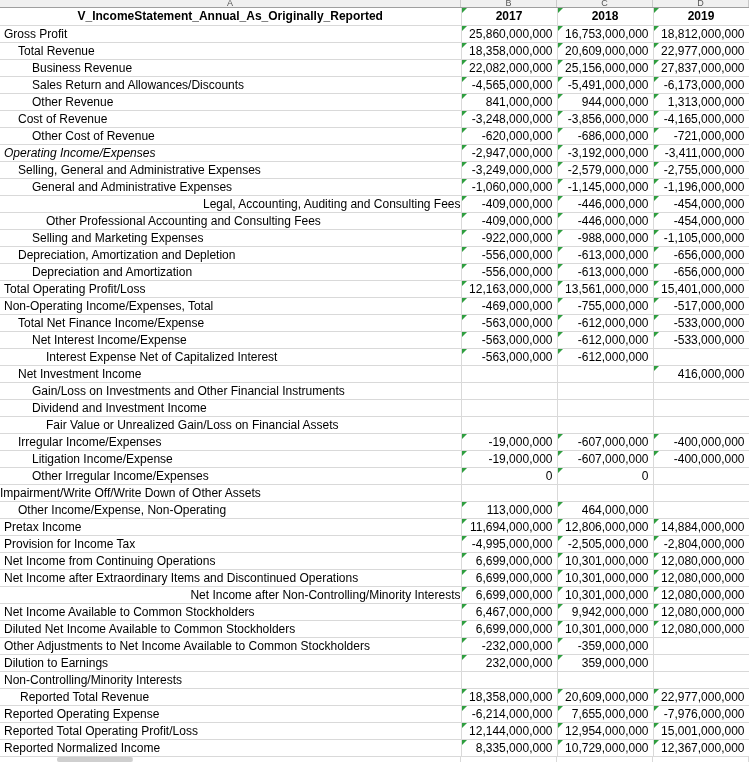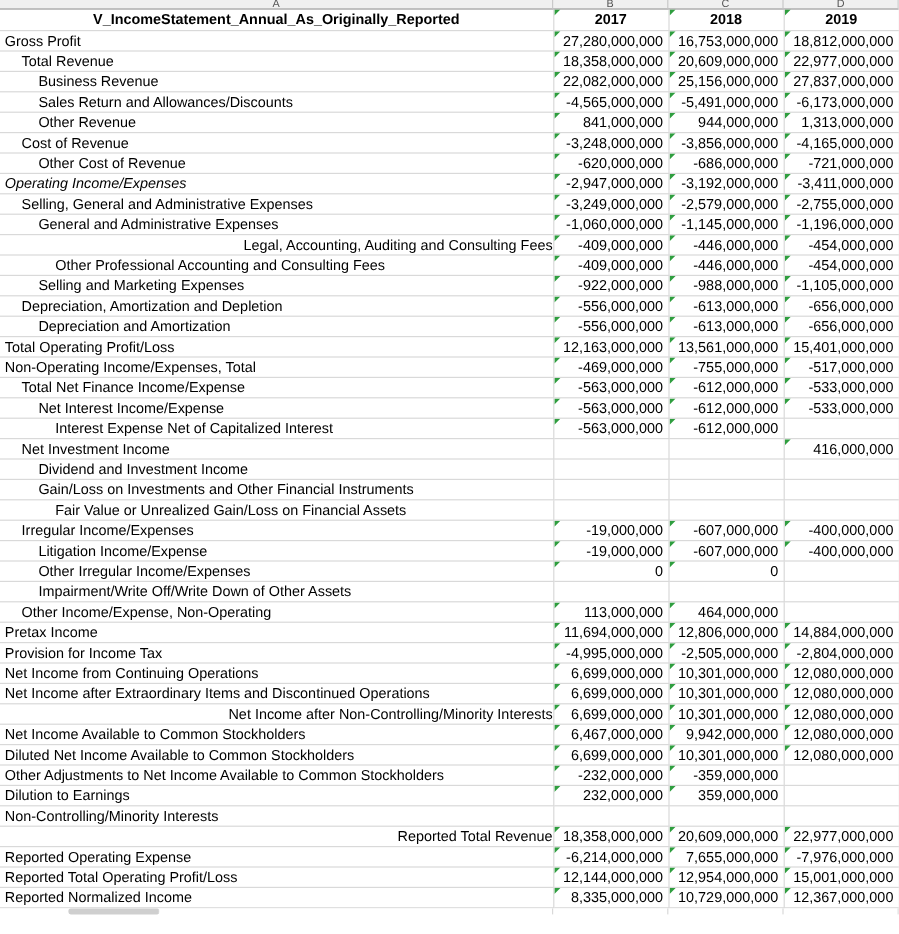--- a/index.html
+++ b/index.html
@@ -84,21 +84,21 @@
     <tr class="head-row">
       <th><span>V_IncomeStatement_Annual_As_Originally_Reported</span></th>
       <th><span class="tri"></span><span>2017</span></th>
       <th><span class="tri"></span><span>2018</span></th>
       <th><span class="tri"></span><span>2019</span></th>
     </tr>
   </thead>
   <tbody id="rows">
       <tr>
         <td class="label" style="padding-left: 4px;">Gross Profit</td>
-        <td class="num"><span class="tri"></span><span>27,280,000,000</span></td>
+        <td class="num"><span class="tri"></span><span>25,860,000,000</span></td>
         <td class="num"><span class="tri"></span><span>16,753,000,000</span></td>
         <td class="num"><span class="tri"></span><span>18,812,000,000</span></td>
       </tr>
       <tr>
         <td class="label" style="padding-left: 18px;">Total Revenue</td>
         <td class="num"><span class="tri"></span><span>18,358,000,000</span></td>
         <td class="num"><span class="tri"></span><span>20,609,000,000</span></td>
         <td class="num"><span class="tri"></span><span>22,977,000,000</span></td>
       </tr>
       <tr>
@@ -209,27 +209,27 @@
         <td class="num"><span class="tri"></span><span>-612,000,000</span></td>
         <td class="num"></td>
       </tr>
       <tr>
         <td class="label" style="padding-left: 18px;">Net Investment Income</td>
         <td class="num"></td>
         <td class="num"></td>
         <td class="num"><span class="tri"></span><span>416,000,000</span></td>
       </tr>
       <tr>
+        <td class="label" style="padding-left: 32px;">Gain/Loss on Investments and Other Financial Instruments</td>
+        <td class="num"></td>
+        <td class="num"></td>
+        <td class="num"></td>
+      </tr>
+      <tr>
         <td class="label" style="padding-left: 32px;">Dividend and Investment Income</td>
-        <td class="num"></td>
-        <td class="num"></td>
-        <td class="num"></td>
-      </tr>
-      <tr>
-        <td class="label" style="padding-left: 32px;">Gain/Loss on Investments and Other Financial Instruments</td>
         <td class="num"></td>
         <td class="num"></td>
         <td class="num"></td>
       </tr>
       <tr>
         <td class="label" style="padding-left: 46px;">Fair Value or Unrealized Gain/Loss on Financial Assets</td>
         <td class="num"></td>
         <td class="num"></td>
         <td class="num"></td>
       </tr>
@@ -245,21 +245,21 @@
         <td class="num"><span class="tri"></span><span>-607,000,000</span></td>
         <td class="num"><span class="tri"></span><span>-400,000,000</span></td>
       </tr>
       <tr>
         <td class="label" style="padding-left: 32px;">Other Irregular Income/Expenses</td>
         <td class="num"><span class="tri"></span><span>0</span></td>
         <td class="num"><span class="tri"></span><span>0</span></td>
         <td class="num"></td>
       </tr>
       <tr>
-        <td class="label" style="padding-left: 32px; margin-left: 20px;">Impairment/Write Off/Write Down of Other Assets</td>
+        <td class="label" style=" margin-left: 20px;">Impairment/Write Off/Write Down of Other Assets</td>
         <td class="num"></td>
         <td class="num"></td>
         <td class="num"></td>
       </tr>
       <tr>
         <td class="label" style="padding-left: 18px;">Other Income/Expense, Non-Operating</td>
         <td class="num"><span class="tri"></span><span>113,000,000</span></td>
         <td class="num"><span class="tri"></span><span>464,000,000</span></td>
         <td class="num"></td>
       </tr>
@@ -317,21 +317,21 @@
         <td class="num"><span class="tri"></span><span>359,000,000</span></td>
         <td class="num"></td>
       </tr>
       <tr>
         <td class="label" style="padding-left: 4px;">Non-Controlling/Minority Interests</td>
         <td class="num"></td>
         <td class="num"></td>
         <td class="num"></td>
       </tr>
       <tr>
-        <td class="label" style="padding-left: 20px; text-align: right;">Reported Total Revenue</td>
+        <td class="label" style="padding-left: 20px;">Reported Total Revenue</td>
         <td class="num"><span class="tri"></span><span>18,358,000,000</span></td>
         <td class="num"><span class="tri"></span><span>20,609,000,000</span></td>
         <td class="num"><span class="tri"></span><span>22,977,000,000</span></td>
       </tr>
       <tr>
         <td class="label" style="padding-left: 4px;">Reported Operating Expense</td>
         <td class="num"><span class="tri"></span><span>-6,214,000,000</span></td>
         <td class="num"><span class="tri"></span><span>7,655,000,000</span></td>
         <td class="num"><span class="tri"></span><span>-7,976,000,000</span></td>
       </tr>

